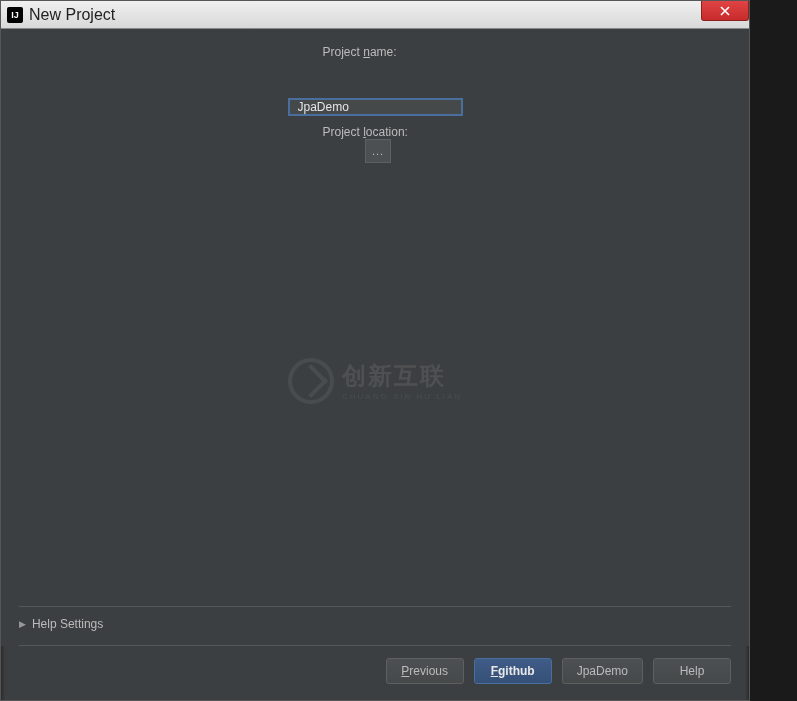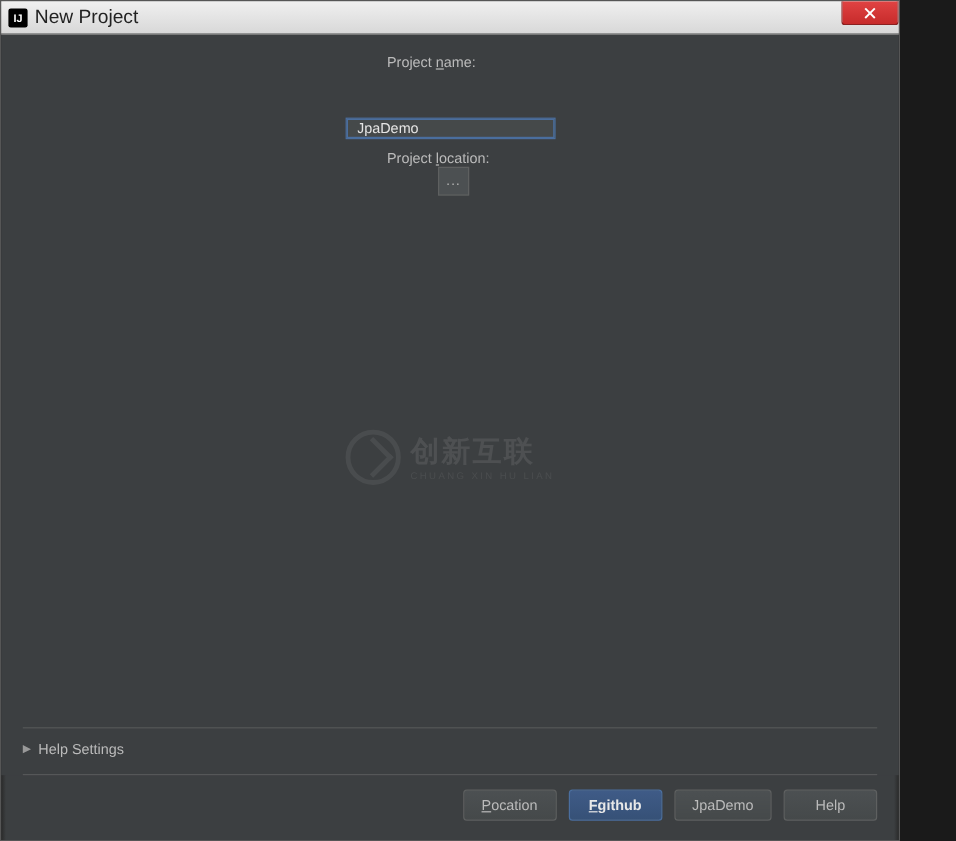--- a/index.html
+++ b/index.html
@@ -278,21 +278,21 @@
       <span class="tri">▶</span>
       <span>Help Settings</span>
     </div>
     <div class="separator"></div>
 
   </div>
 
   <div class="button-bar">
     <div class="btn">
         <span class="underline">P</span>
-        <span>ocation</span>
+        <span>revious</span>
       </div>
     <div class="btn primary">
         <span class="underline">F</span>
         <span>github</span>
       </div>
     <div class="btn">JpaDemo</div>
     <div class="btn">Help</div>
   </div>
 
 </div>

